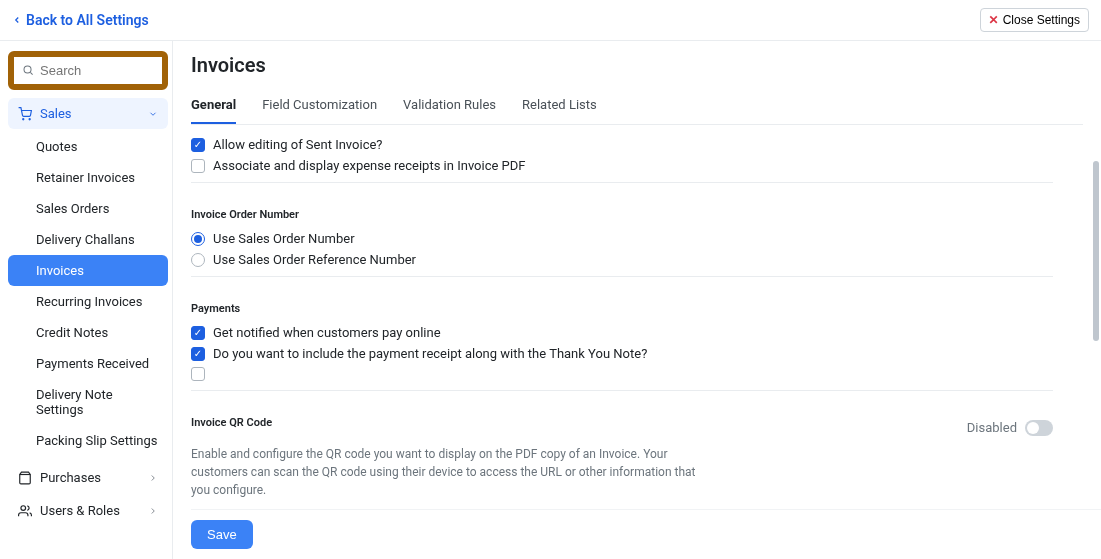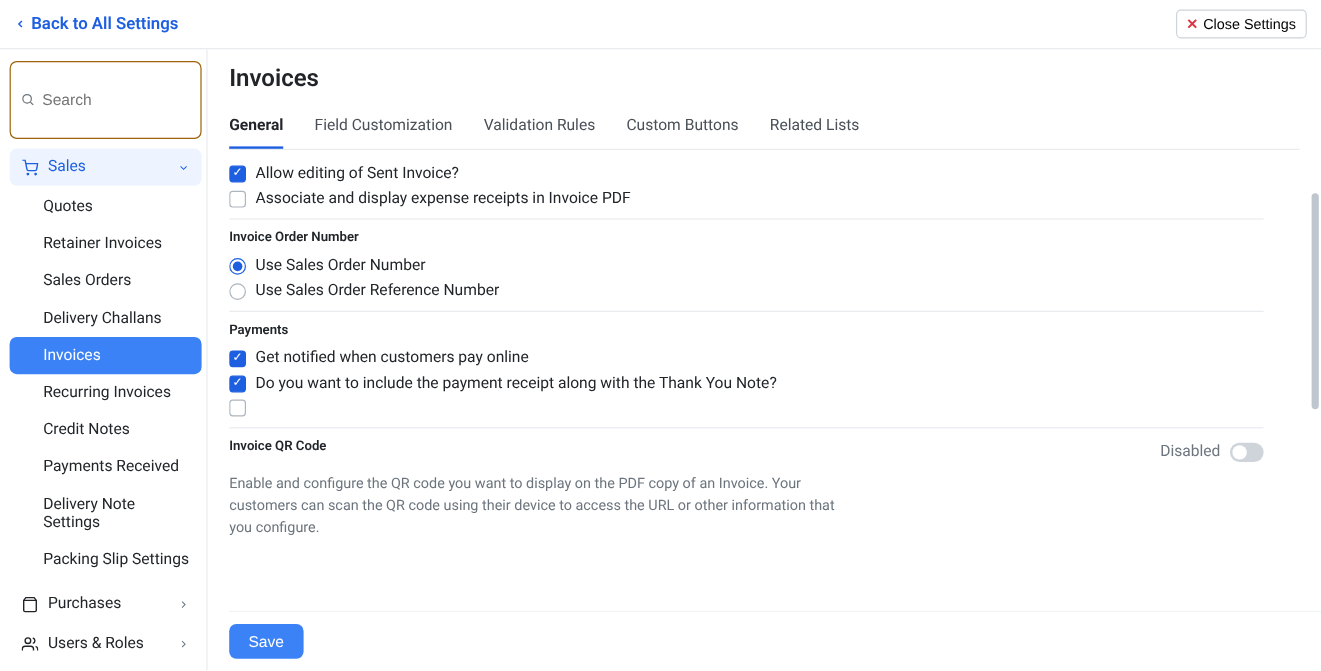--- a/index.html
+++ b/index.html
@@ -7,42 +7,42 @@
   .app { display: flex; flex-direction: column; height: 100%; }
 
   .topbar { display: flex; align-items: center; justify-content: space-between; padding: 8px 12px; border-bottom: 1px solid #e9ecef; }
   .back-link { display: flex; align-items: center; gap: 4px; color: #1d5fe0; font-weight: 600; cursor: pointer; font-size: 14px; }
   .close-btn { display: flex; align-items: center; gap: 4px; border: 1px solid #ced4da; border-radius: 4px; padding: 4px 8px; background: #fff; cursor: pointer; font-size: 12px; }
   .close-btn .x { color: #dc3545; font-weight: bold; }
 
   .body { display: flex; flex: 1; overflow: hidden; }
 
   .sidebar { width: 173px; border-right: 1px solid #e9ecef; display: flex; flex-direction: column; padding: 10px 4px 10px 8px; overflow-y: auto; position: relative; }
-  .search-wrap { border: 1px solid #a16207; border-radius: 6px; display: flex; gap: 6px; padding: 24px 8px; margin-bottom: 8px; color: #6c757d; }
+  .search-wrap { border: 6px solid #a16207; border-radius: 6px; display: flex; gap: 6px; padding: 6px 8px; margin-bottom: 8px; color: #6c757d; }
   .search-wrap input { border: none; outline: none; width: 100%; font-size: 13px; color: #495057; background: transparent; }
 
   .nav-group { display: flex; align-items: center; justify-content: space-between; padding: 8px 10px; border-radius: 6px; cursor: pointer; color: #1d5fe0; background: #eef4ff; margin-bottom: 2px; }
   .nav-group .left { display: flex; align-items: center; gap: 8px; }
   .nav-group .left svg { width: 14px; height: 14px; }
   .nav-group.plain { background: transparent; color: #212529; }
   .nav-group.plain svg { color: #212529; }
 
   .sub-items { list-style: none; margin-bottom: 6px; }
   .sub-items li { padding: 8px 10px 8px 28px; border-radius: 6px; cursor: pointer; color: #212529; }
   .sub-items li.active { background: #3b82f6; color: #fff; }
 
   .content { flex: 1; display: flex; flex-direction: column; padding: 12px 18px 0 18px; overflow: hidden; position: relative; }
   .page-title { font-size: 20px; font-weight: 600; margin-bottom: 14px; }
 
   .tabs { display: flex; gap: 26px; border-bottom: 1px solid #e9ecef; margin-bottom: 12px; }
   .tabs .tab { padding: 6px 0 10px 0; cursor: pointer; color: #495057; font-size: 13px; }
   .tabs .tab.active { font-weight: 700; color: #212529; border-bottom: 2px solid #1d5fe0; }
 
   .scroll-area { flex: 1; overflow-y: auto; padding-right: 18px; padding-bottom: 60px; }
-  .section { border-bottom: 1px solid #e9ecef; padding-bottom: 3px; margin-bottom: 8px; margin-right: 12px; }
+  .section { border-bottom: 1px solid #e9ecef; padding-bottom: 3px; margin-bottom: 25px; margin-right: 12px; }
   .section:last-child { border-bottom: none; }
   .section-title { font-size: 11px; font-weight: 600; margin-bottom: 10px; }
   .section-head { display: flex; align-items: center; justify-content: space-between; }
   .section-desc { font-size: 12px; color: #6c757d; margin-top: 6px; max-width: 520px; line-height: 1.5; }
 
   .check-row { display: flex; align-items: center; gap: 8px; margin-bottom: 6px; }
   .checkbox { width: 14px; height: 14px; border: 1px solid #adb5bd; border-radius: 3px; display: inline-flex; align-items: center; justify-content: center; flex-shrink: 0; }
   .checkbox.checked { background: #1d5fe0; border-color: #1d5fe0; }
   .checkbox.checked::after { content: "✓"; color: #fff; font-size: 10px; line-height: 1; }
 
@@ -148,21 +148,20 @@
 
     </div>
 
     <div class="content">
       <div class="page-title">Invoices</div>
 
       <div class="tabs">
         <div class="tab active"><span>General</span></div>
         <div class="tab"><span>Field Customization</span></div>
         <div class="tab"><span>Validation Rules</span></div>
-        <div class="tab"><span>Custom Buttons</span></div>
         <div class="tab"><span>Related Lists</span></div>
       </div>
 
       <div class="scroll-area">
         <div class="section">
           <div class="check-row">
             <span class="checkbox checked"></span>
             <span>Allow editing of Sent Invoice?</span>
           </div>
           <div class="check-row">

